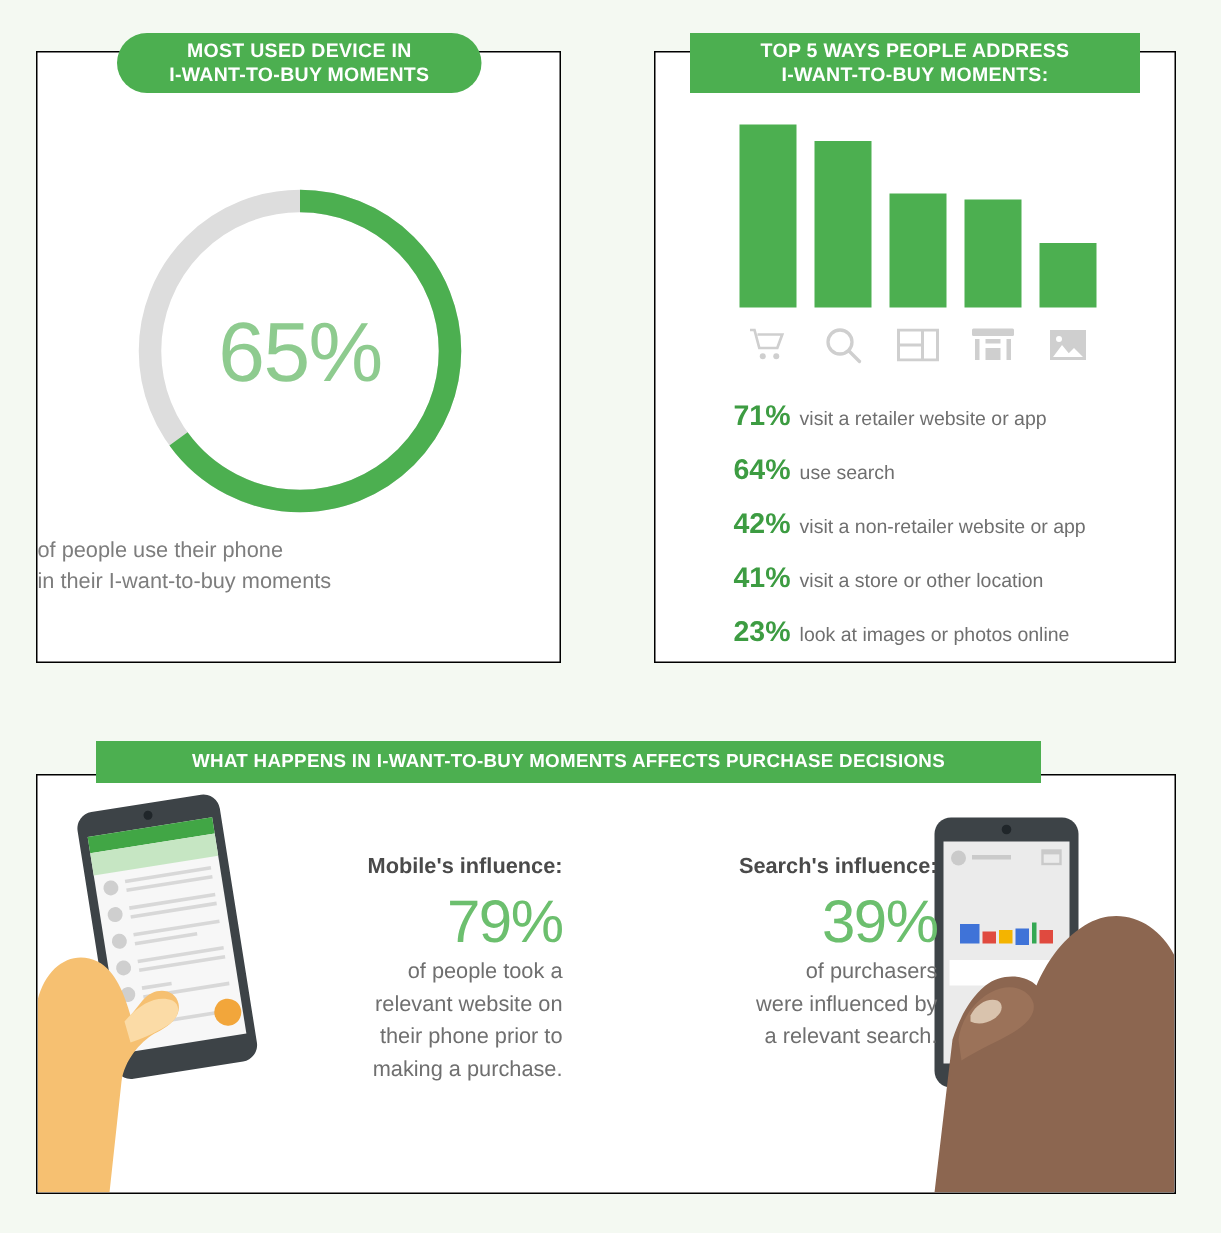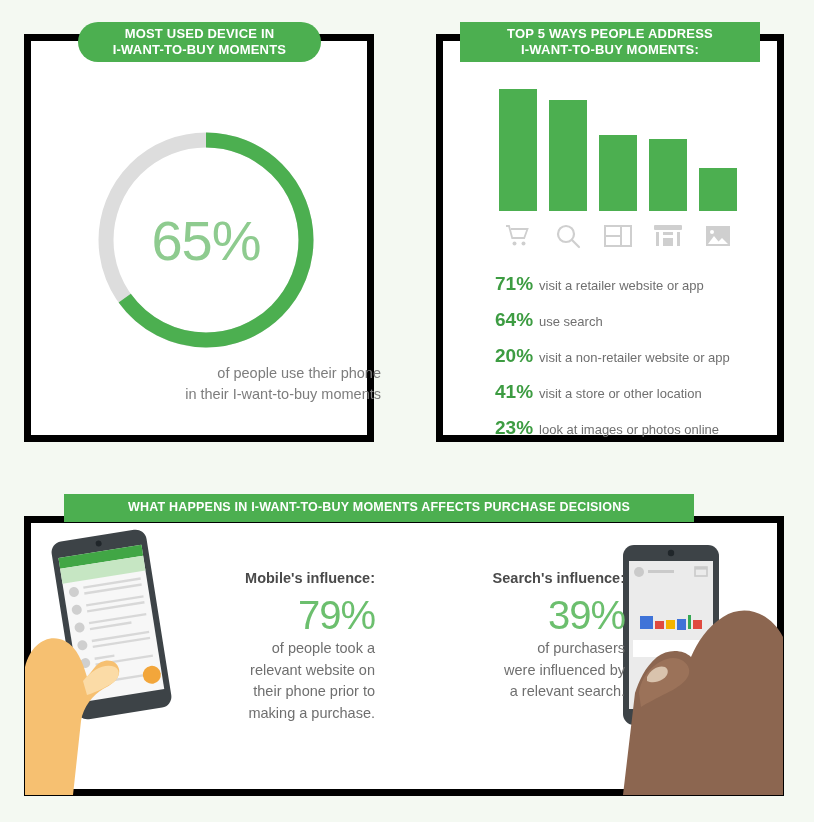--- a/index.html
+++ b/index.html
@@ -8,21 +8,21 @@
     background: #f4f9f2;
     font-family: "Liberation Sans", sans-serif;
     overflow: hidden;
   }
   .page { position: relative; width: 814px; height: 822px; }
 
   
   .panel {
     position: absolute;
     background: #ffffff;
-    border: 7px solid #000000;
+    border: 1px solid #000000;
   }
   .panel-header {
     position: absolute;
     background: #4caf50;
     color: #ffffff;
     font-weight: bold;
     text-align: center;
     letter-spacing: .2px;
     display: flex;
     align-items: center;
@@ -41,21 +41,21 @@
   .donut-wrap { position: absolute; left: 50px; top: 74px; width: 250px; height: 250px; }
   .donut-wrap svg { display: block; }
   .donut-label {
     position: absolute; left: 0; top: 0; width: 250px; height: 250px;
     display: flex; align-items: center; justify-content: center;
     font-size: 56px; color: #8ecb8f; font-weight: 400;
     letter-spacing: -1px;
   }
   .donut-caption {
     position: absolute; left: 0; top: 322px; width: 350px;
-    text-align: right; font-size: 14.5px; color: #7d7d7d; line-height: 1.45;
+    text-align: left; font-size: 14.5px; color: #7d7d7d; line-height: 1.45;
   }
 
   
   #panel-ways { left: 436px; top: 34px; width: 348px; height: 408px; }
   #header-ways {
     left: 460px; top: 22px; width: 300px; height: 40px;
     font-size: 13px;
   }
   .bars {
     position: absolute; left: 56px; top: 38px;
@@ -179,21 +179,21 @@
     <div class="legend">
       <div class="legend-row">
         <span class="legend-pct">71%</span>
         <span>visit a retailer website or app</span>
       </div>
       <div class="legend-row">
         <span class="legend-pct">64%</span>
         <span>use search</span>
       </div>
       <div class="legend-row">
-        <span class="legend-pct">20%</span>
+        <span class="legend-pct">42%</span>
         <span>visit a non-retailer website or app</span>
       </div>
       <div class="legend-row">
         <span class="legend-pct">41%</span>
         <span>visit a store or other location</span>
       </div>
       <div class="legend-row">
         <span class="legend-pct">23%</span>
         <span>look at images or photos online</span>
       </div>

